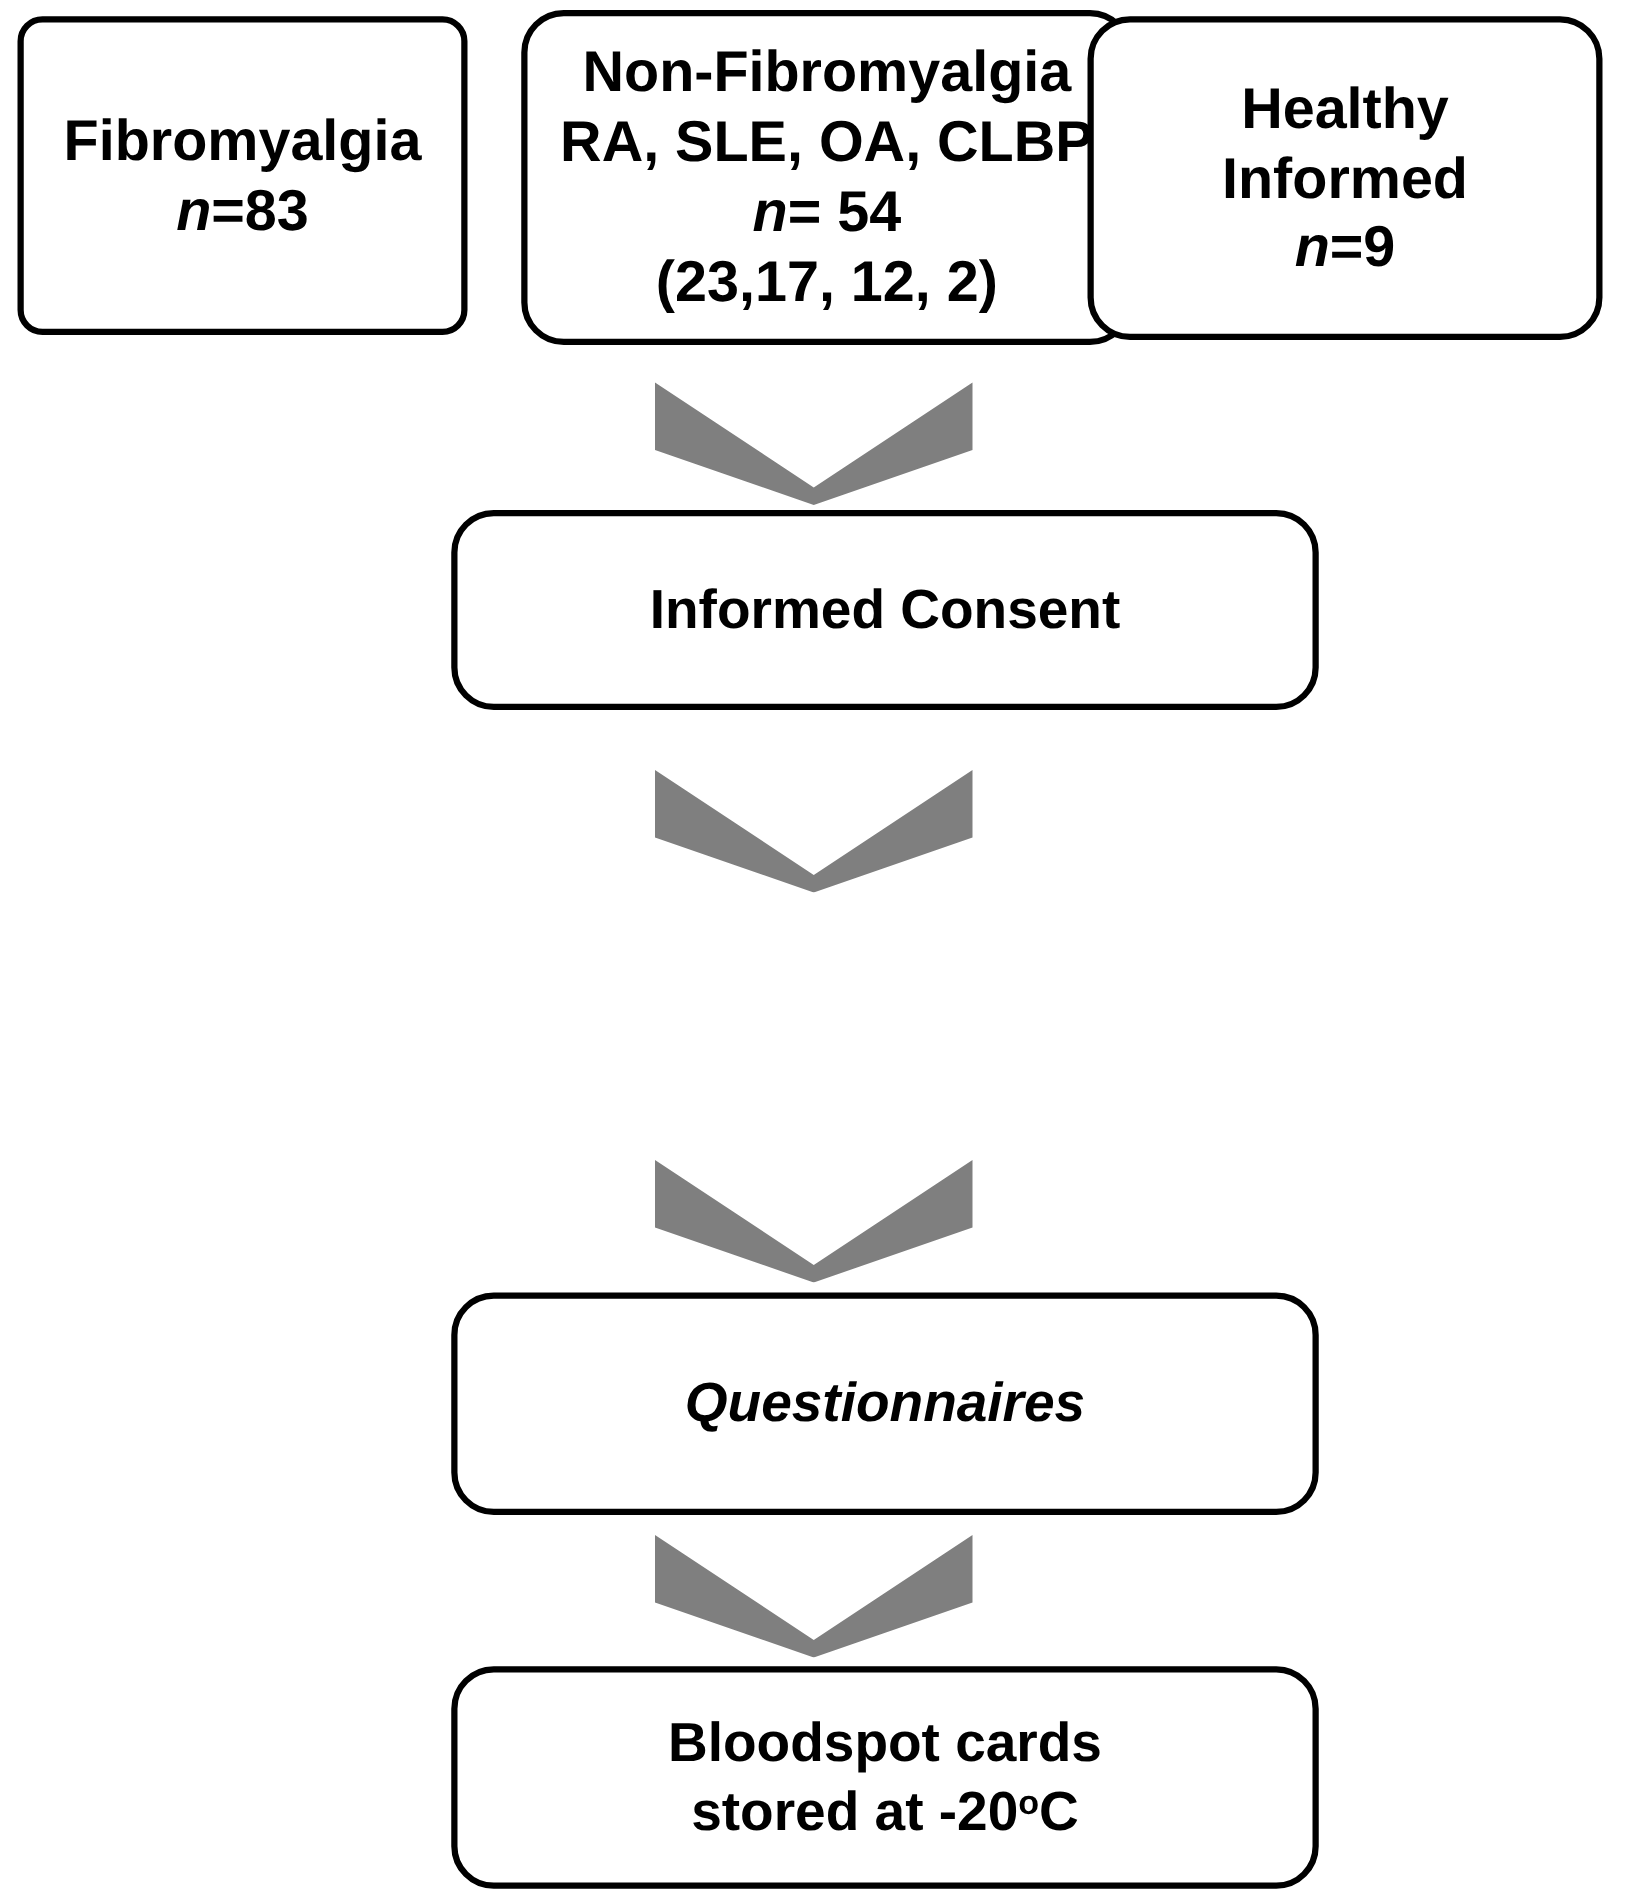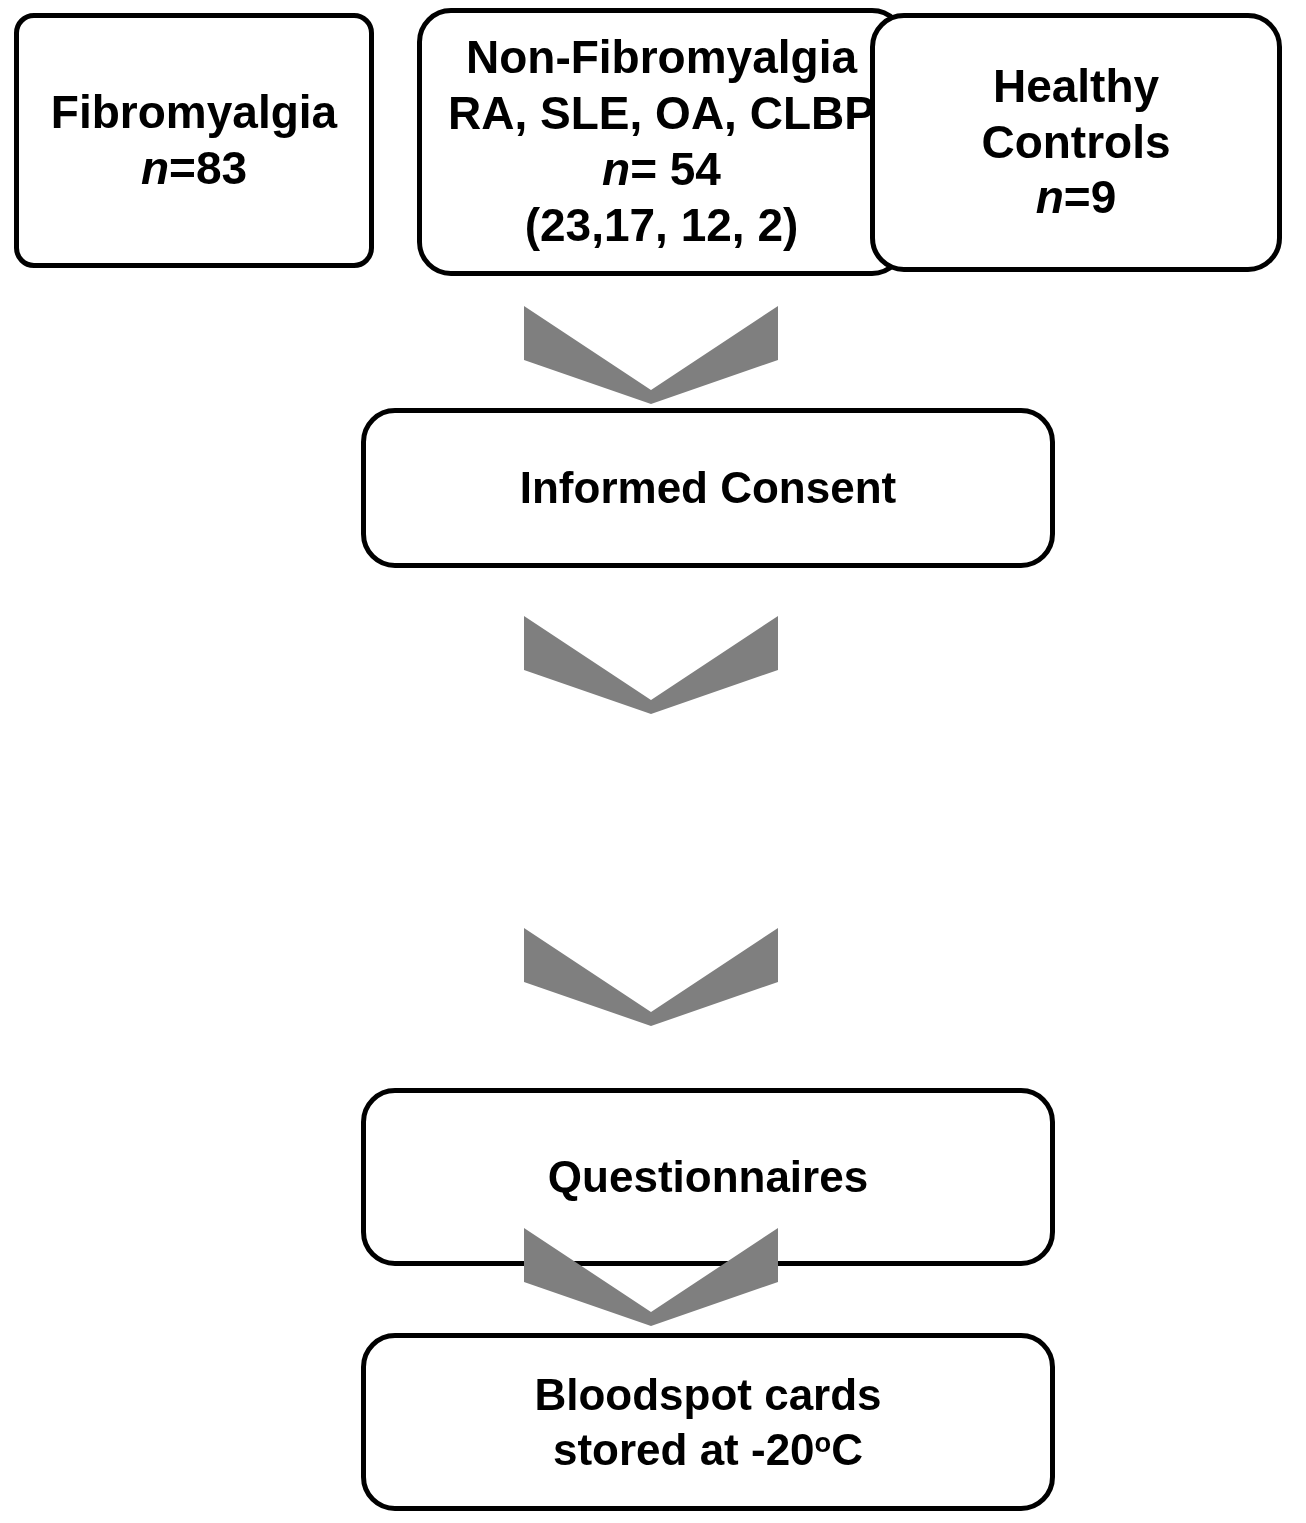--- a/index.html
+++ b/index.html
@@ -66,21 +66,21 @@
   }
   .chevron svg { display: block; }
 
   
   #box-fibromyalgia      { left: 14px;  top: 13px;   width: 360px; height: 255px; border-radius: 20px; }
   #box-nonfibro          { left: 417px; top: 8px;    width: 489px; height: 268px; }
   #box-healthy           { left: 870px; top: 13px;   width: 412px; height: 259px; }
 
   #box-consent           { left: 313px; top: 408px;  width: 694px; height: 160px; }
   #box-blood             { left: 313px; top: 726px;  width: 694px; height: 180px; }
-  #box-questionnaires    { left: 313px; top: 1088px; width: 694px; height: 178px; }
+  #box-questionnaires    { left: 313px; top: 1034px; width: 694px; height: 178px; font-style: italic; }
   #box-bloodspot         { left: 313px; top: 1333px; width: 694px; height: 178px; text-align: center; }
 
   #arrow-1 { left: 518px; top: 300px;  }
   #arrow-2 { left: 518px; top: 610px;  }
   #arrow-3 { left: 518px; top: 922px;  }
   #arrow-4 { left: 518px; top: 1222px; }
 </style>
 </head>
 <body>
 
@@ -93,21 +93,21 @@
 
   <div class="box group-box" id="box-nonfibro">
     <span class="line">Non-Fibromyalgia</span>
     <span class="line">RA, SLE, OA, CLBP</span>
     <span class="line"><span class="ital-n">n</span><span>= 54</span></span>
     <span class="line">(23,17, 12, 2)</span>
   </div>
 
   <div class="box group-box" id="box-healthy">
     <span class="line">Healthy</span>
-    <span class="line">Controls</span>
+    <span class="line">Informed</span>
     <span class="line"><span class="ital-n">n</span><span>=9</span></span>
   </div>
 
   <span class="chevron" id="arrow-1">
     <svg width="266" height="104" viewBox="0 0 266 104" xmlns="http://www.w3.org/2000/svg">
       <polygon points="6,6 133,90 260,6 260,60 133,104 6,60" fill="#7f7f7f"></polygon>
     </svg>
   </span>
 
   <div class="box process-box" id="box-consent">

